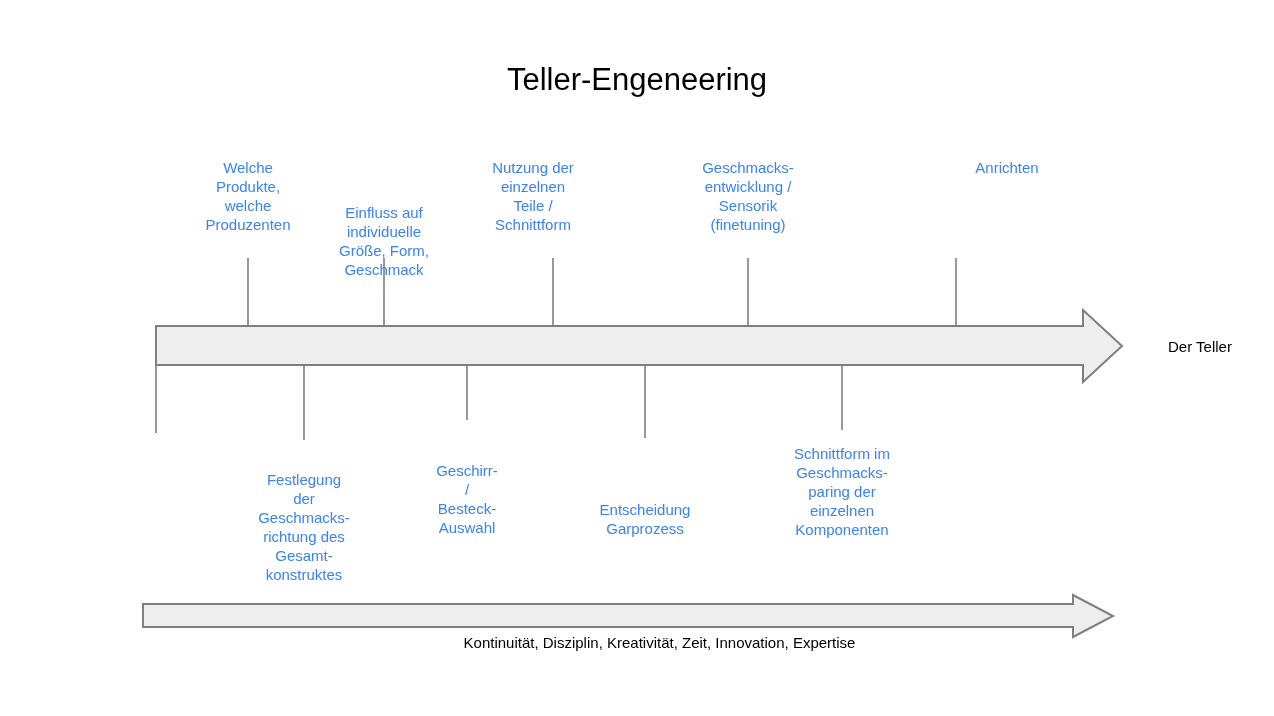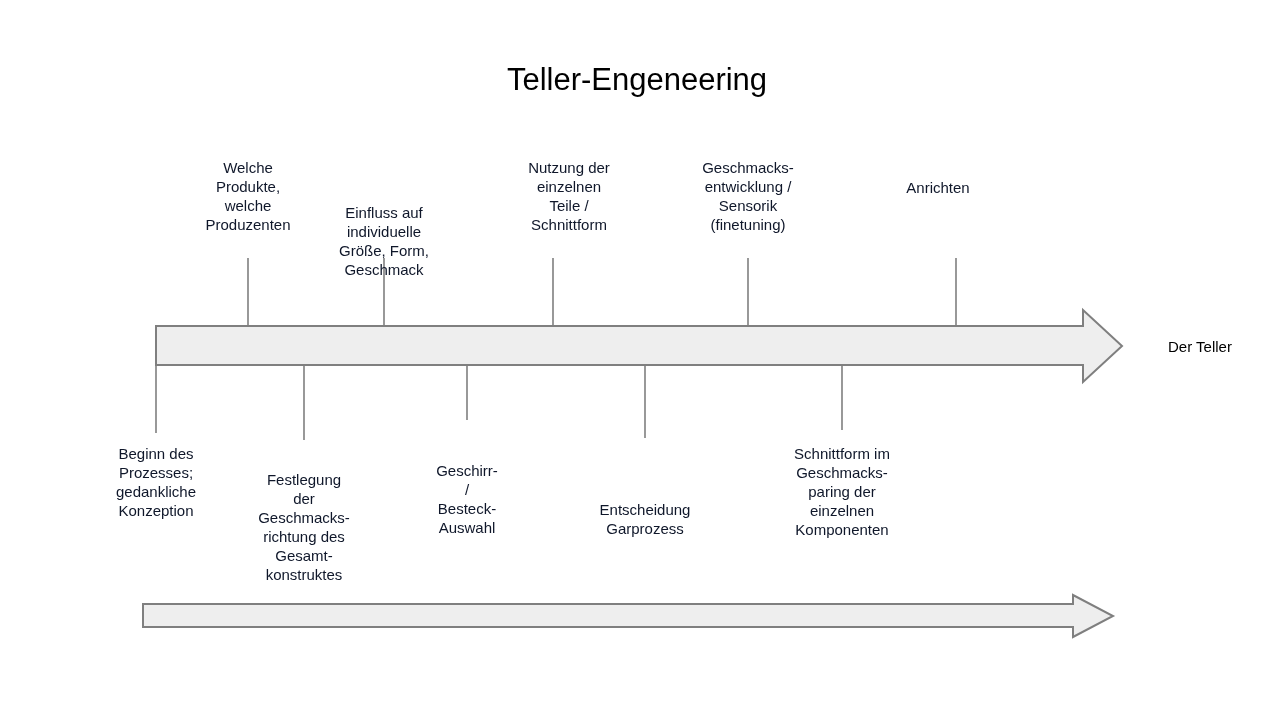--- a/index.html
+++ b/index.html
@@ -28,21 +28,21 @@
     width: 1274px;
     height: 716px;
     pointer-events: none;
   }
   .lbl {
     position: absolute;
     text-align: center;
     font-family: "Liberation Sans", sans-serif;
     font-size: 15px;
     line-height: 19px;
-    color: #0f172a;
+    color: #3b82f6;
     white-space: pre-line;
   }
   #page-title {
     position: absolute;
     left: 0;
     top: 60px;
     width: 1274px;
     text-align: center;
     font-family: "Liberation Sans", sans-serif;
     font-size: 31px;
@@ -95,48 +95,45 @@
   </svg>
 
   <div class="lbl top-label" id="tl0" style="width: 150px; left: 173px; top: 158px;">Welche
 Produkte,
 welche
 Produzenten</div>
   <div class="lbl top-label" id="tl1" style="width: 150px; left: 309px; top: 158px; margin-top: 45px;">Einfluss auf
 individuelle
 Größe, Form,
 Geschmack</div>
-  <div class="lbl top-label" id="tl2" style="width: 150px; left: 494px; top: 158px;">Nutzung der
+  <div class="lbl top-label" id="tl2" style="width: 150px; left: 458px; top: 158px;">Nutzung der
 einzelnen
 Teile /
 Schnittform</div>
   <div class="lbl top-label" id="tl3" style="width: 150px; left: 673px; top: 158px;">Geschmacks-
 entwicklung /
 Sensorik
 (finetuning)</div>
-  <div class="lbl top-label" id="tl4" style="width: 150px; left: 863px; top: 158px; margin-top: 20px;">Anrichten</div>
+  <div class="lbl top-label" id="tl4" style="width: 150px; left: 932px; top: 158px;">Anrichten</div>
 
-  <div class="lbl bottom-label" id="bl0" style="width: 150px; left: 81px; top: 444px;">Beginn des
-Prozesses;
-gedankliche
-Konzeption</div>
   <div class="lbl bottom-label" id="bl1" style="width: 150px; left: 229px; top: 470px;">Festlegung
 der
 Geschmacks-
 richtung des
 Gesamt-
 konstruktes</div>
   <div class="lbl bottom-label" id="bl2" style="width: 150px; left: 392px; top: 461px;">Geschirr-
 /
 Besteck-
 Auswahl</div>
   <div class="lbl bottom-label" id="bl3" style="width: 150px; left: 570px; top: 500px;">Entscheidung
 Garprozess</div>
   <div class="lbl bottom-label" id="bl4" style="width: 150px; left: 767px; top: 444px;">Schnittform im
 Geschmacks-
 paring der
 einzelnen
 Komponenten</div>
 
   <div id="der-teller-label">Der Teller</div>
 
+  <div id="bottom-caption">Kontinuität, Disziplin, Kreativität, Zeit, Innovation, Expertise</div>
 
 </div>
 
 </body></html>

